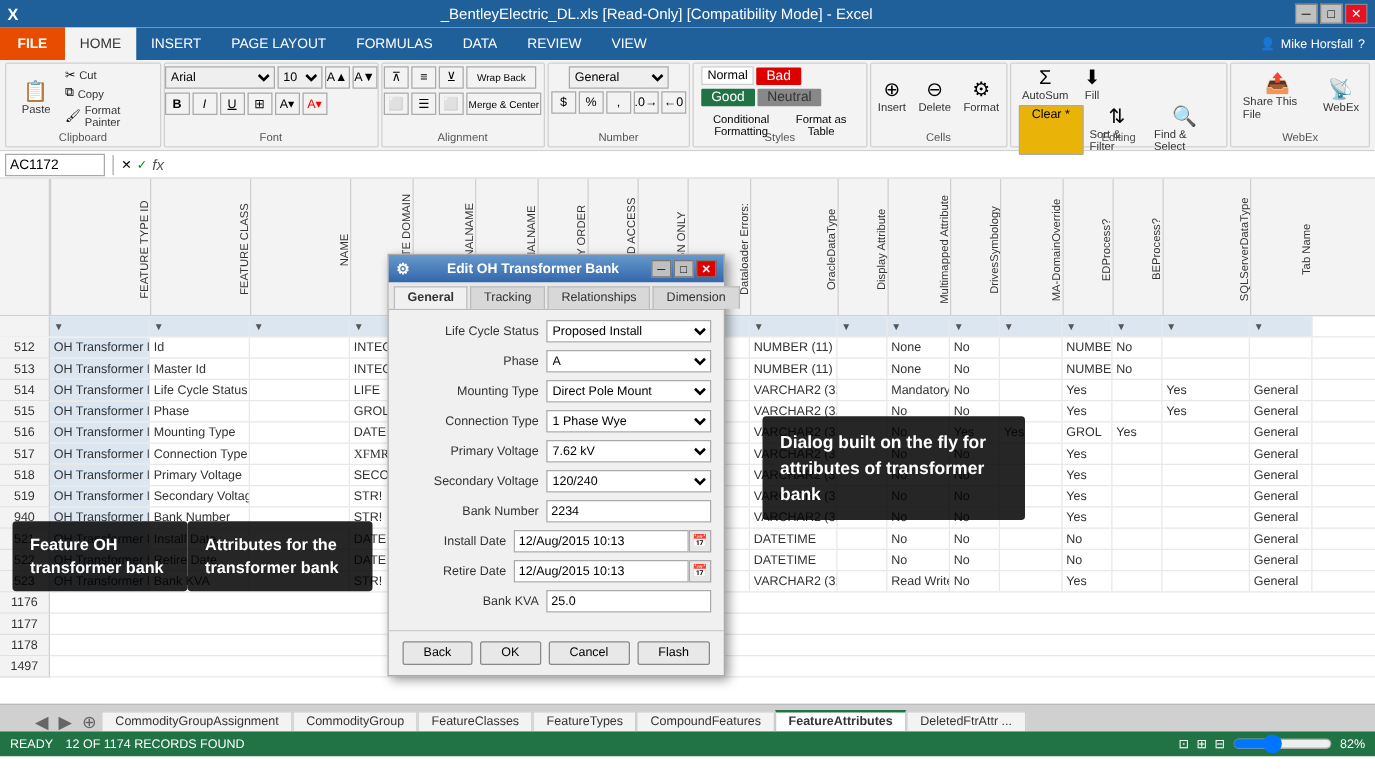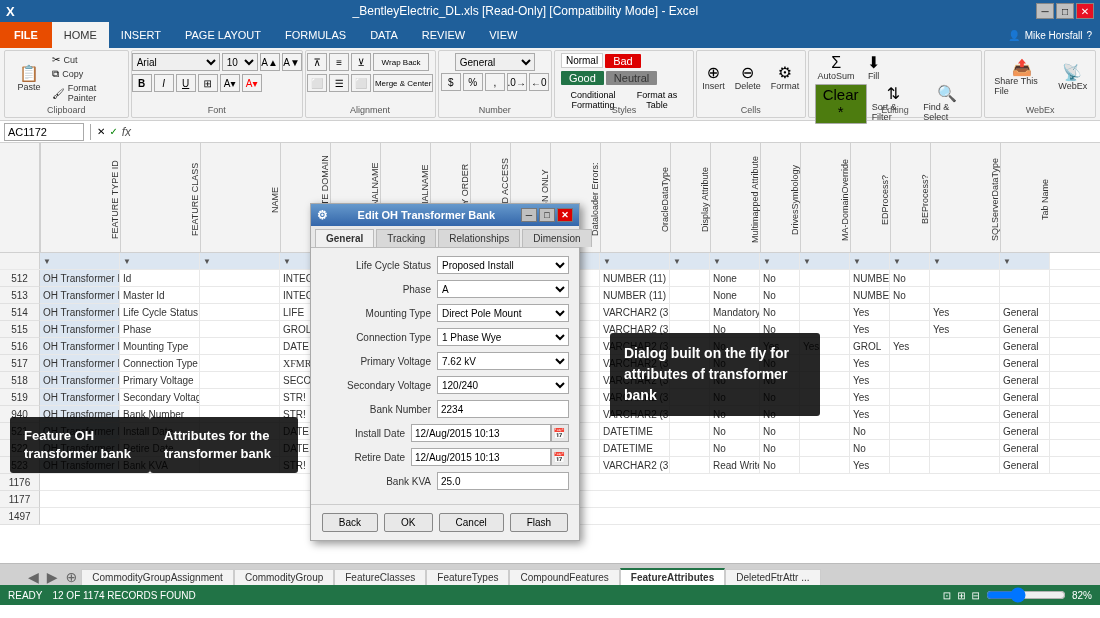--- a/index.html
+++ b/index.html
@@ -270,21 +270,21 @@
           <div class="r-btn">
             <div class="r-icon">Σ</div>
             <div class="r-label">AutoSum</div>
           </div>
           <div class="r-btn">
             <div class="r-icon">⬇</div>
             <div class="r-label">Fill</div>
           </div>
         </div>
         <div style="display:flex;gap:2px;">
-          <div class="small-r-btn" style="font-size:15px;padding:1px 3px;border:1px solid #aaa;background:#4d7c0f;cursor:pointer;text-align:center;">Clear *</div>
+          <div class="small-r-btn" style="font-size:10px;padding:1px 3px;border:1px solid #aaa;background:#eab308;cursor:pointer;text-align:center;">Clear *</div>
           <div class="r-btn">
             <div class="r-icon">⇅</div>
             <div class="r-label">Sort &amp; Filter</div>
           </div>
           <div class="r-btn">
             <div class="r-icon">🔍</div>
             <div class="r-label">Find &amp; Select</div>
           </div>
         </div>
       </div>
@@ -680,20 +680,23 @@
       <div class="ss-cell" style="width:50px;">General</div>
     </div>
 
     <div class="ss-row">
       <div class="ss-row-corner row-num">1176</div>
     </div>
     <div class="ss-row">
       <div class="ss-row-corner row-num">1177</div>
     </div>
     <div class="ss-row">
+      <div class="ss-row-corner row-num">1178</div>
+    </div>
+    <div class="ss-row">
       <div class="ss-row-corner row-num">1497</div>
     </div>
   </div>
 
   <div id="dialog-overlay">
 
     <div id="dialog">
       <div id="dialog-titlebar">
         <span style="font-size:12px;">⚙</span>
         <span style="margin-left:4px;">Edit OH Transformer Bank</span>

